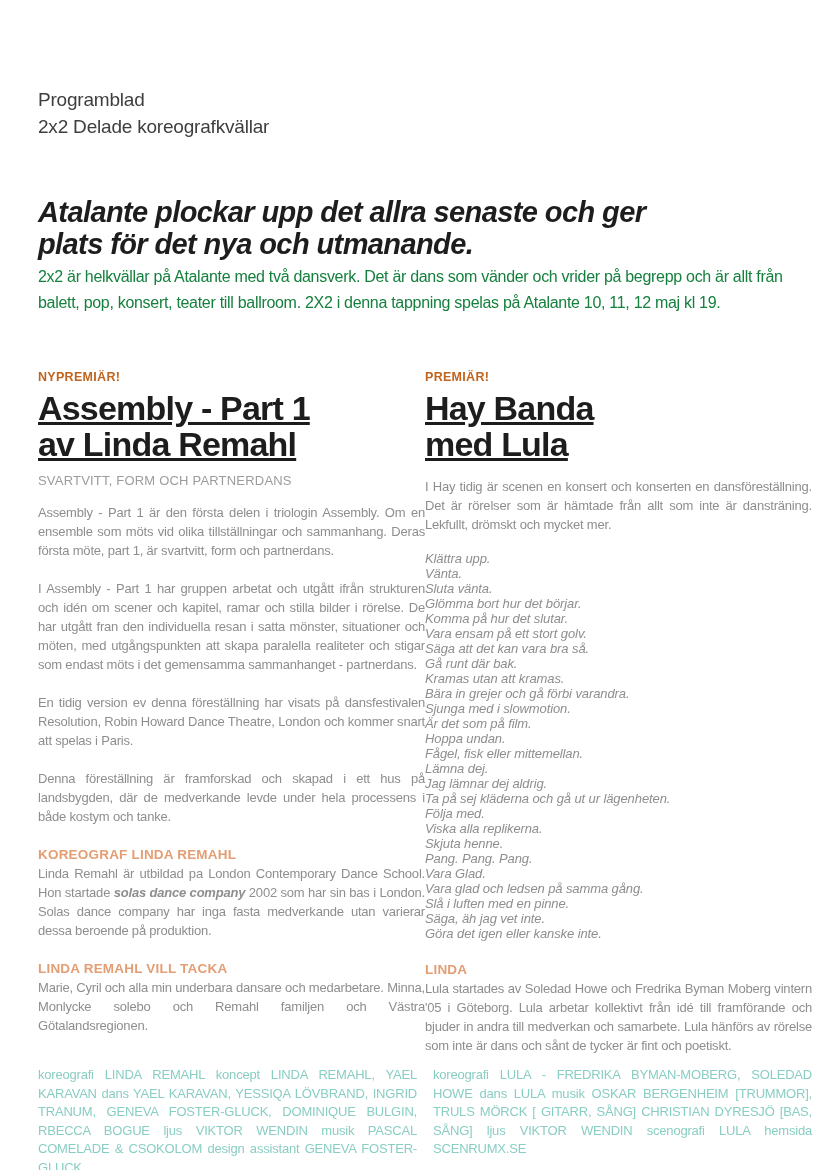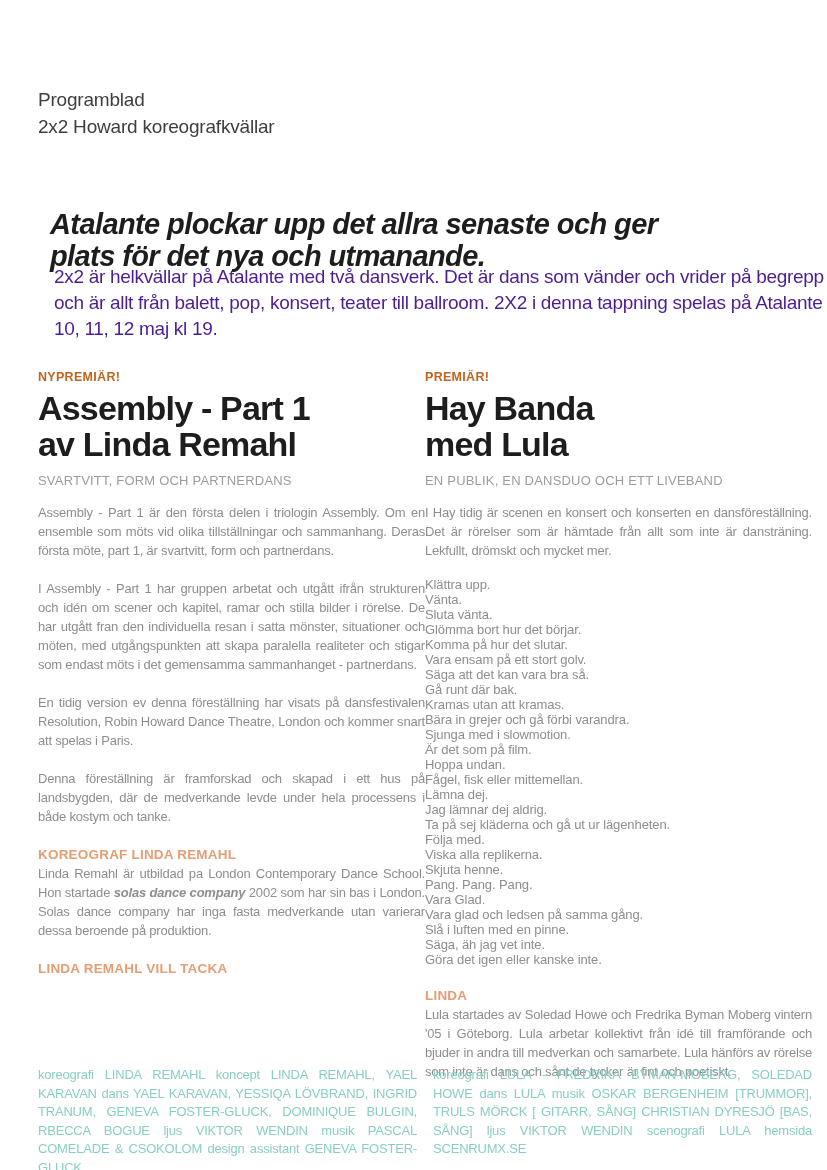--- a/index.html
+++ b/index.html
@@ -10,47 +10,48 @@
     -webkit-font-smoothing: antialiased;
   }
   .page { position: relative; width: 827px; height: 1170px; background: #ffffff; overflow: hidden; }
 
   .masthead {
     position: absolute; left: 38px; top: 86px;
     font-size: 19px; line-height: 27px; color: #3e3e3e; letter-spacing: -0.2px;
   }
 
   .lede {
-    position: absolute; left: 38px; top: 196px; width: 778px; margin: 12px;
+    position: absolute; left: 38px; top: 196px; width: 778px; margin: 0;
     font-size: 29px; line-height: 32px;
     font-weight: bold; font-style: italic;
     color: #1d1d1d; letter-spacing: -0.6px;
     white-space: pre-line;
   }
 
   .intro {
-    position: absolute; left: 54px; top: 264px; width: 770px; margin: 0;
-    font-size: 19px; line-height: 26px; color: #4c1d95; letter-spacing: -0.3px;
+    position: absolute; left: 38px; top: 264px; width: 770px; margin: 0;
+    font-size: 16px; line-height: 26px; color: #15803d; letter-spacing: -0.3px;
   }
 
   .columns {
     position: absolute; left: 38px; top: 370px; width: 774px;
     display: flex; 
   }
   .col { flex: 1 1 0; min-width: 0; }
 
   .label {
     font-size: 12.5px; font-weight: bold; letter-spacing: 0.3px;
     color: #c0641e; margin: 0;
   }
   .title {
     margin: 6px 0 0 0;
     font-size: 34px; line-height: 36px; font-weight: bold;
     color: #1d1d1d; letter-spacing: -0.8px;
     white-space: pre-line;
+    text-decoration: underline;
   }
   .subtitle {
     margin-top: 11px;
     font-size: 13px; letter-spacing: 0.2px; color: #9c9c9c;
   }
   .body {
     margin: 19px 0 0 0;
     font-size: 13px; line-height: 19px; letter-spacing: -0.2px;
     color: #8e8e8e; text-align: justify;
   }
@@ -58,21 +59,21 @@
   .body.nogap { margin-top: 0; }
   .sec {
     margin: 19px 0 0 0;
     font-size: 13.5px; font-weight: bold; line-height: 19px;
     letter-spacing: 0.2px; color: #e49e74;
   }
   .bi { font-style: italic; font-weight: bold; }
 
   .poem {
     margin: 17px 0 0 0;
-    font-size: 13px; line-height: 15px; 
+    font-size: 13px; line-height: 15px; font-style: italic;
     color: #8e8e8e; letter-spacing: -0.1px;
     white-space: pre-line;
   }
 
   .credits-row {
     position: absolute; left: 38px; top: 1066px; width: 774px;
     display: flex; gap: 16px;
   }
   .credits {
     flex: 1 1 0; min-width: 0; margin: 0;
@@ -80,21 +81,21 @@
     color: #89cec3; text-align: justify;
   }
 </style>
 </head>
 <body>
 
 <div class="page">
 
   <div class="masthead">
     <div>Programblad</div>
-    <div>2x2 Howard koreografkvällar</div>
+    <div>2x2 Delade koreografkvällar</div>
   </div>
 
   <h1 class="lede">Atalante plockar upp det allra senaste och ger
 plats för det nya och utmanande.</h1>
 
   <p class="intro">2x2 är helkvällar på Atalante med två dansverk. Det är dans som vänder och vrider på begrepp och är allt från balett, pop, konsert, teater till ballroom. 2X2 i denna tappning spelas på Atalante 10, 11, 12 maj kl 19.</p>
 
   <div class="columns">
 
     <section class="col">
@@ -105,27 +106,27 @@
 
       <p class="body first">Assembly - Part 1 är den första delen i triologin Assembly. Om en ensemble som möts vid olika tillställningar och sammanhang. Deras första möte, part 1, är svartvitt, form och partnerdans.</p>
       <p class="body">I Assembly - Part 1 har gruppen arbetat och utgått ifrån strukturen och idén om scener och kapitel,  ramar och stilla bilder i rörelse. De har utgått fran den individuella resan i satta mönster, situationer och möten, med utgångspunkten att skapa paralella realiteter och stigar som endast möts i det gemensamma sammanhanget - partnerdans.</p>
       <p class="body">En tidig version ev denna föreställning har visats på dansfestivalen Resolution, Robin Howard Dance Theatre,  London och kommer snart att spelas i Paris.</p>
       <p class="body">Denna föreställning är framforskad och skapad i ett hus på landsbygden, där de medverkande levde under hela processens i både kostym och tanke.</p>
 
       <h3 class="sec">KOREOGRAF LINDA REMAHL</h3>
       <p class="body nogap"><span>Linda Remahl är utbildad pa London Contemporary Dance School. Hon startade </span><span class="bi">solas dance company</span><span> 2002 som har sin bas i London. Solas dance company har inga fasta medverkande utan varierar dessa beroende på produktion.</span></p>
 
       <h3 class="sec">LINDA REMAHL VILL TACKA</h3>
+      <p class="body nogap">Marie, Cyril och alla min underbara dansare och medarbetare. Minna, Monlycke solebo och Remahl familjen och Västra Götalandsregionen.</p>
     </section>
 
     <section class="col">
       <div class="label">PREMIÄR!</div>
       <h2 class="title">Hay Banda
 med Lula</h2>
-      <div class="subtitle">EN PUBLIK, EN DANSDUO OCH ETT LIVEBAND</div>
 
       <p class="body first">I Hay tidig är scenen en konsert och konserten en dansföreställning. Det är rörelser som är hämtade från allt som inte är dansträning. Lekfullt, drömskt och mycket mer.</p>
 
       <div class="poem">Klättra upp.
 Vänta.
 Sluta vänta.
 Glömma bort hur det börjar.
 Komma på hur det slutar.
 Vara ensam på ett stort golv.
 Säga att det kan vara bra så.

